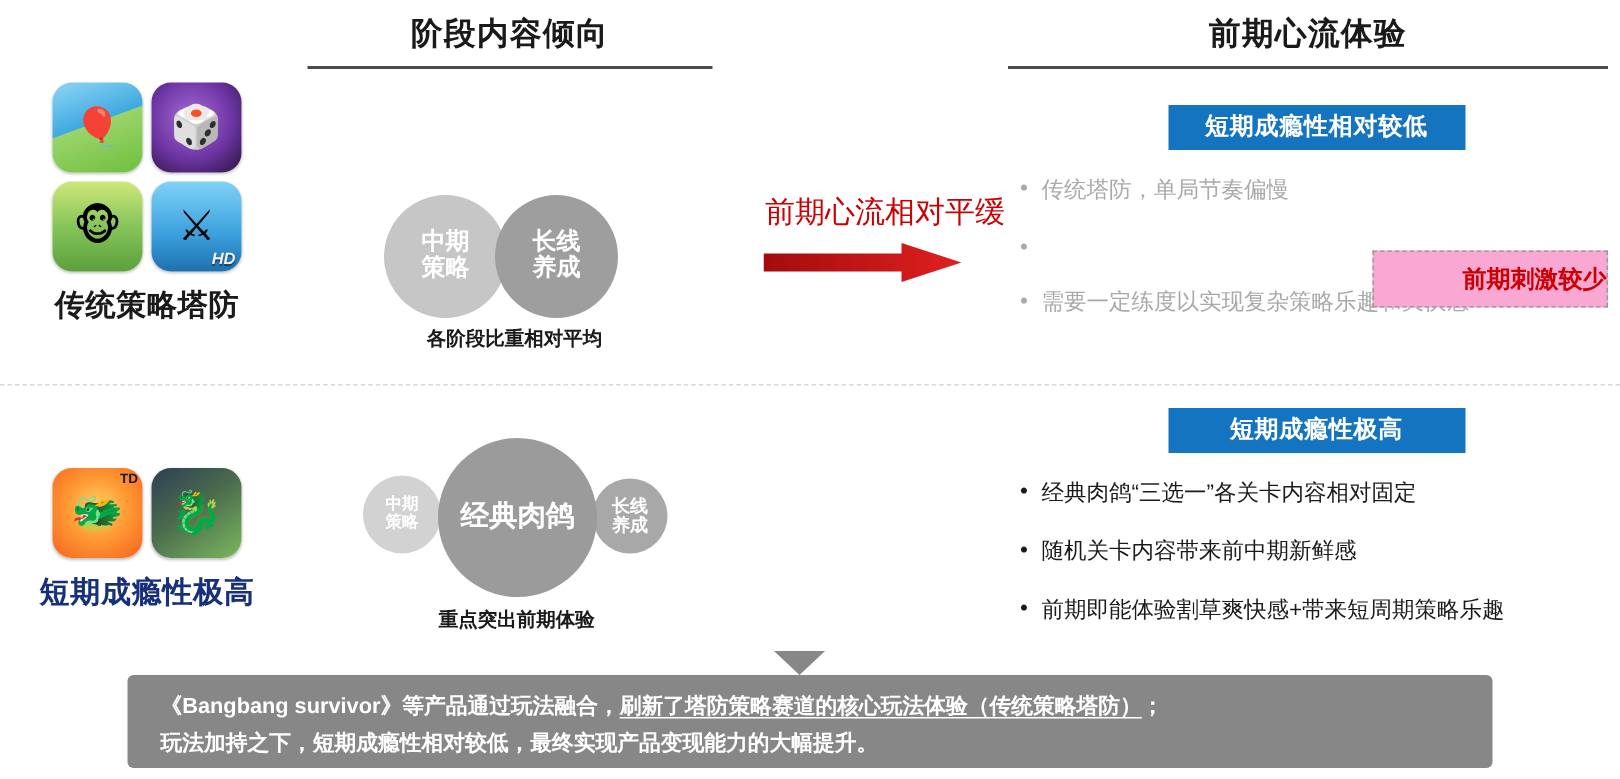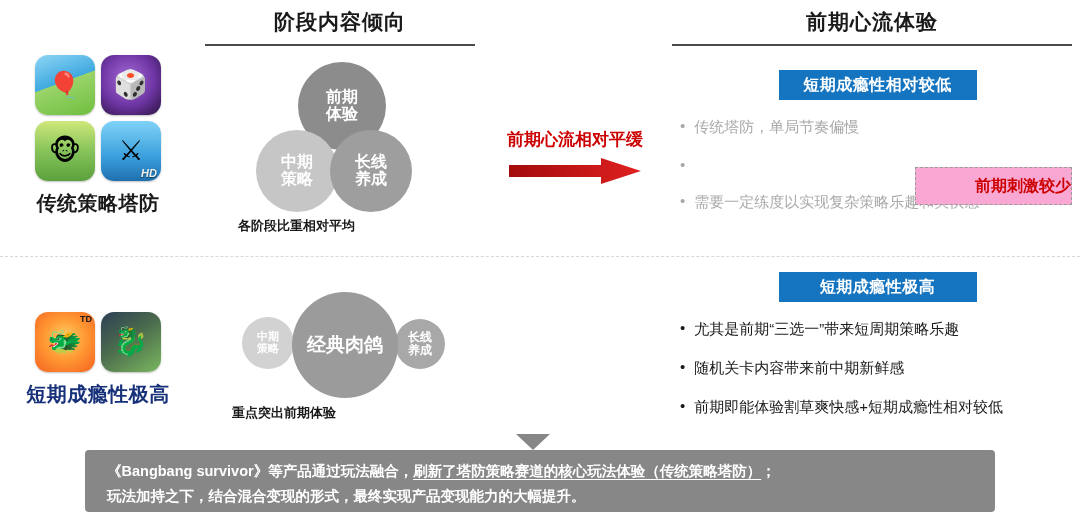--- a/index.html
+++ b/index.html
@@ -81,31 +81,31 @@
   }
   
   #bub-t-early{left:60px;top:0px;width:88px;height:88px;background:#8c8c8c;font-size:16px;}
   #bub-t-mid{left:18px;top:68px;width:82px;height:82px;background:#c6c6c6;font-size:16px;}
   #bub-t-long{left:92px;top:68px;width:82px;height:82px;background:#9e9e9e;font-size:16px;}
   
   #bub-b-early{left:60px;top:0px;width:106px;height:106px;background:#9b9b9b;font-size:19px;}
   #bub-b-mid{left:10px;top:25px;width:52px;height:52px;background:#d2d2d2;font-size:11px;}
   #bub-b-long{left:163px;top:27px;width:50px;height:50px;background:#a8a8a8;font-size:12px;}
   .bub-caption{
-    position:absolute;width:100%;
+    position:absolute;width:100%;text-align:center;
     font-size:13px;font-weight:bold;color:#1a1a1a;white-space:nowrap;
   }
   #cap-top{left:0;top:155px;}
   #cap-bot{left:0;top:112px;}
 
   
   .callout{position:absolute;text-align:center;}
   #callout-top{left:480px;top:128px;width:190px;}
   #callout-bot{left:480px;top:282px;width:190px;}
-  .callout .co-title{font-size:17px;font-weight:bold;white-space:nowrap;}
+  .callout .co-title{font-size:20px;font-weight:normal;white-space:nowrap;text-align:right;}
   #co-title-top{color:#cc0000;}
   #co-title-bot{color:#1a1a1a;}
   .callout .co-sub{
     font-size:12px;color:#3a3a3a;line-height:1.35;margin-top:1px;
   }
   .arrow-wrap{margin-top:7px;display:flex;justify-content:center;}
   .arrow-red svg .shaft{fill:url(#redgrad);}
   .arrow-blue svg .shaft{fill:#1b6fb5;}
 
   
@@ -188,23 +188,20 @@
       </div>
       <div class="app-icon icon-kr">
         <span class="glyph">⚔</span>
         <span class="icon-badge-hd">HD</span>
       </div>
     </div>
     <div class="group-label" id="label-traditional">传统策略塔防</div>
   </div>
 
   <div class="bubbles" id="bubbles-top">
-    <div class="bub" id="bub-t-early">
-      <span>前期<br>体验</span>
-    </div>
     <div class="bub" id="bub-t-mid">
       <span>中期<br>策略</span>
     </div>
     <div class="bub" id="bub-t-long">
       <span>长线<br>养成</span>
     </div>
     <div class="bub-caption" id="cap-top">各阶段比重相对平均</div>
   </div>
 
   <div class="callout" id="callout-top">
@@ -262,32 +259,32 @@
     </div>
     <div class="bub-caption" id="cap-bot">重点突出前期体验</div>
   </div>
 
 
   <div class="flow" id="flow-bot">
     <div class="blue-badge">短期成瘾性极高</div>
     <div class="bullets">
       <div class="bullet">
         <span class="dot">•</span>
-        <span>尤其是前期“三选一”带来短周期策略乐趣</span>
+        <span>经典肉鸽“三选一”各关卡内容相对固定</span>
       </div>
       <div class="bullet">
         <span class="dot">•</span>
         <span>随机关卡内容带来前中期新鲜感</span>
       </div>
       <div class="bullet">
         <span class="dot">•</span>
-        <span>前期即能体验割草爽快感+短期成瘾性相对较低</span>
+        <span>前期即能体验割草爽快感+带来短周期策略乐趣</span>
       </div>
     </div>
   </div>
 
   <div class="down-arrow"></div>
   <div class="conclusion">
     <div><span>《Bangbang survivor》等产品通过玩法融合，</span><span class="u">刷新了塔防策略赛道的核心玩法体验（传统策略塔防）</span><span>；</span></div>
-    <div>玩法加持之下，结合混合变现的形式，最终实现产品变现能力的大幅提升。</div>
+    <div>玩法加持之下，短期成瘾性相对较低，最终实现产品变现能力的大幅提升。</div>
   </div>
 
 </div>
 
 </body></html>

